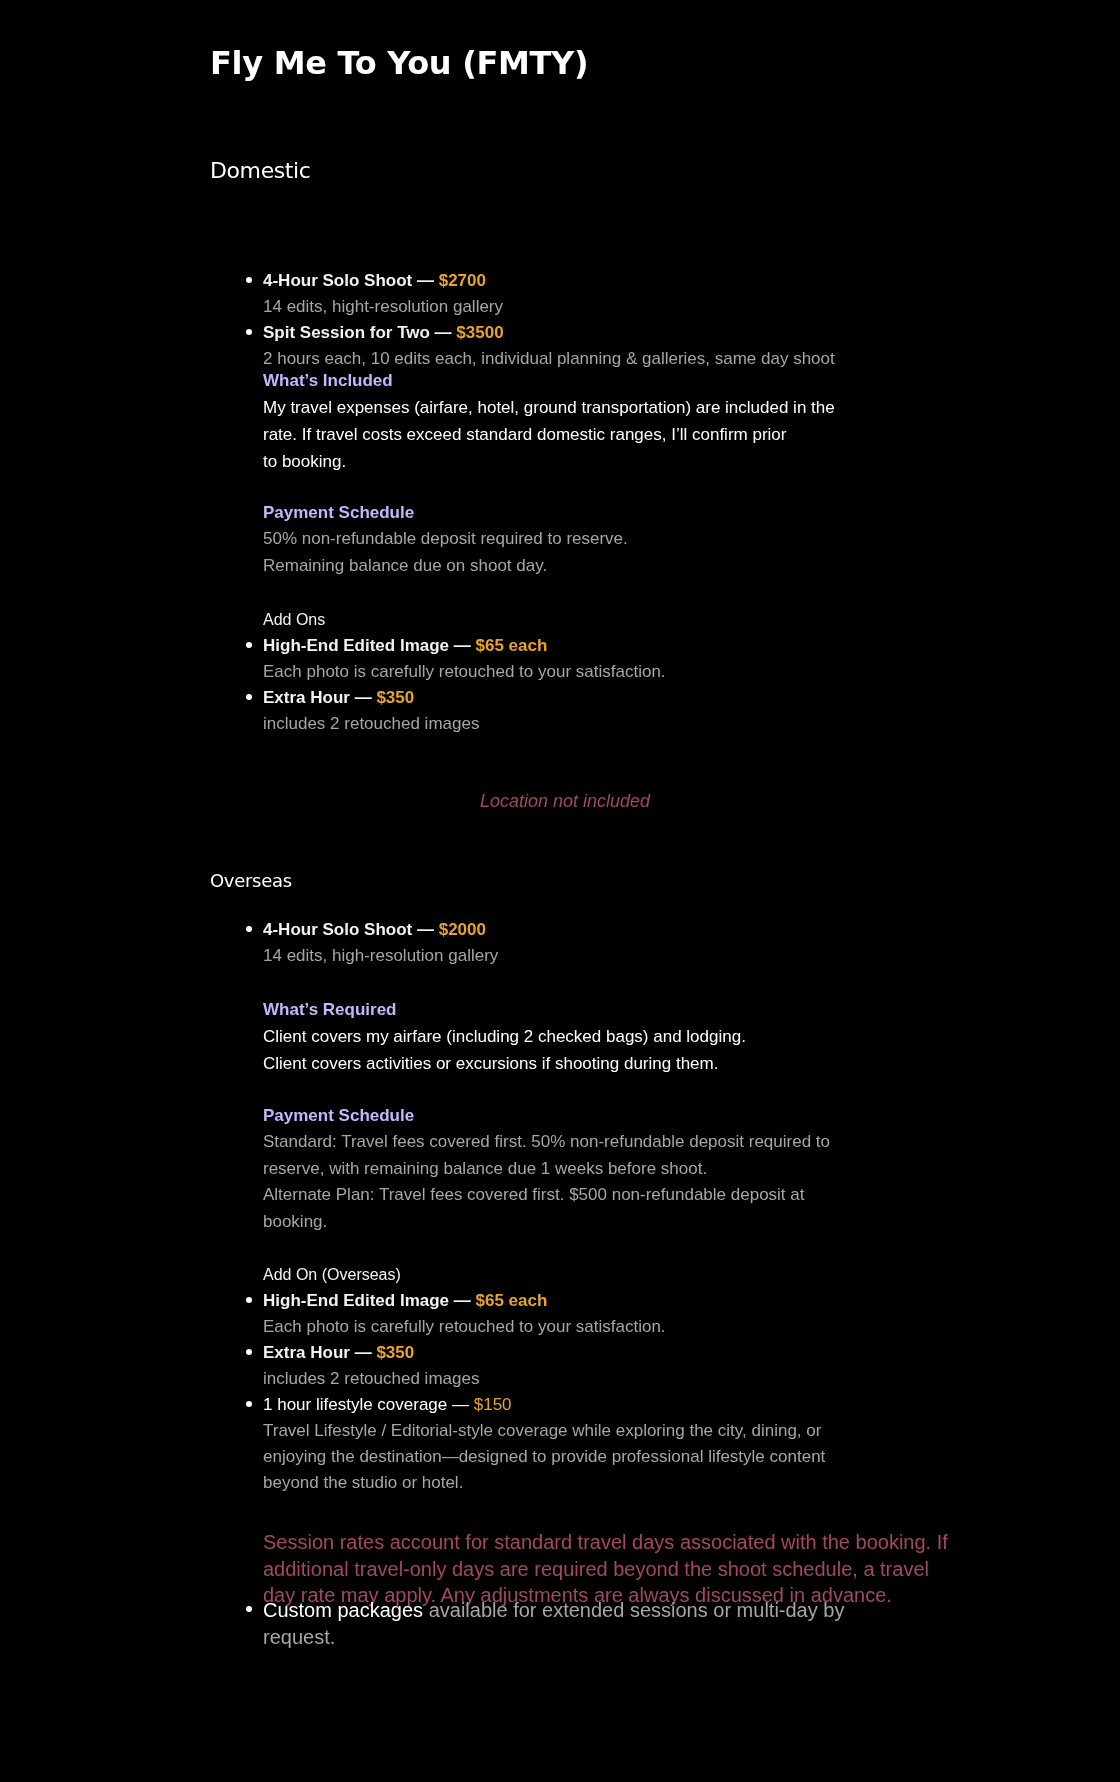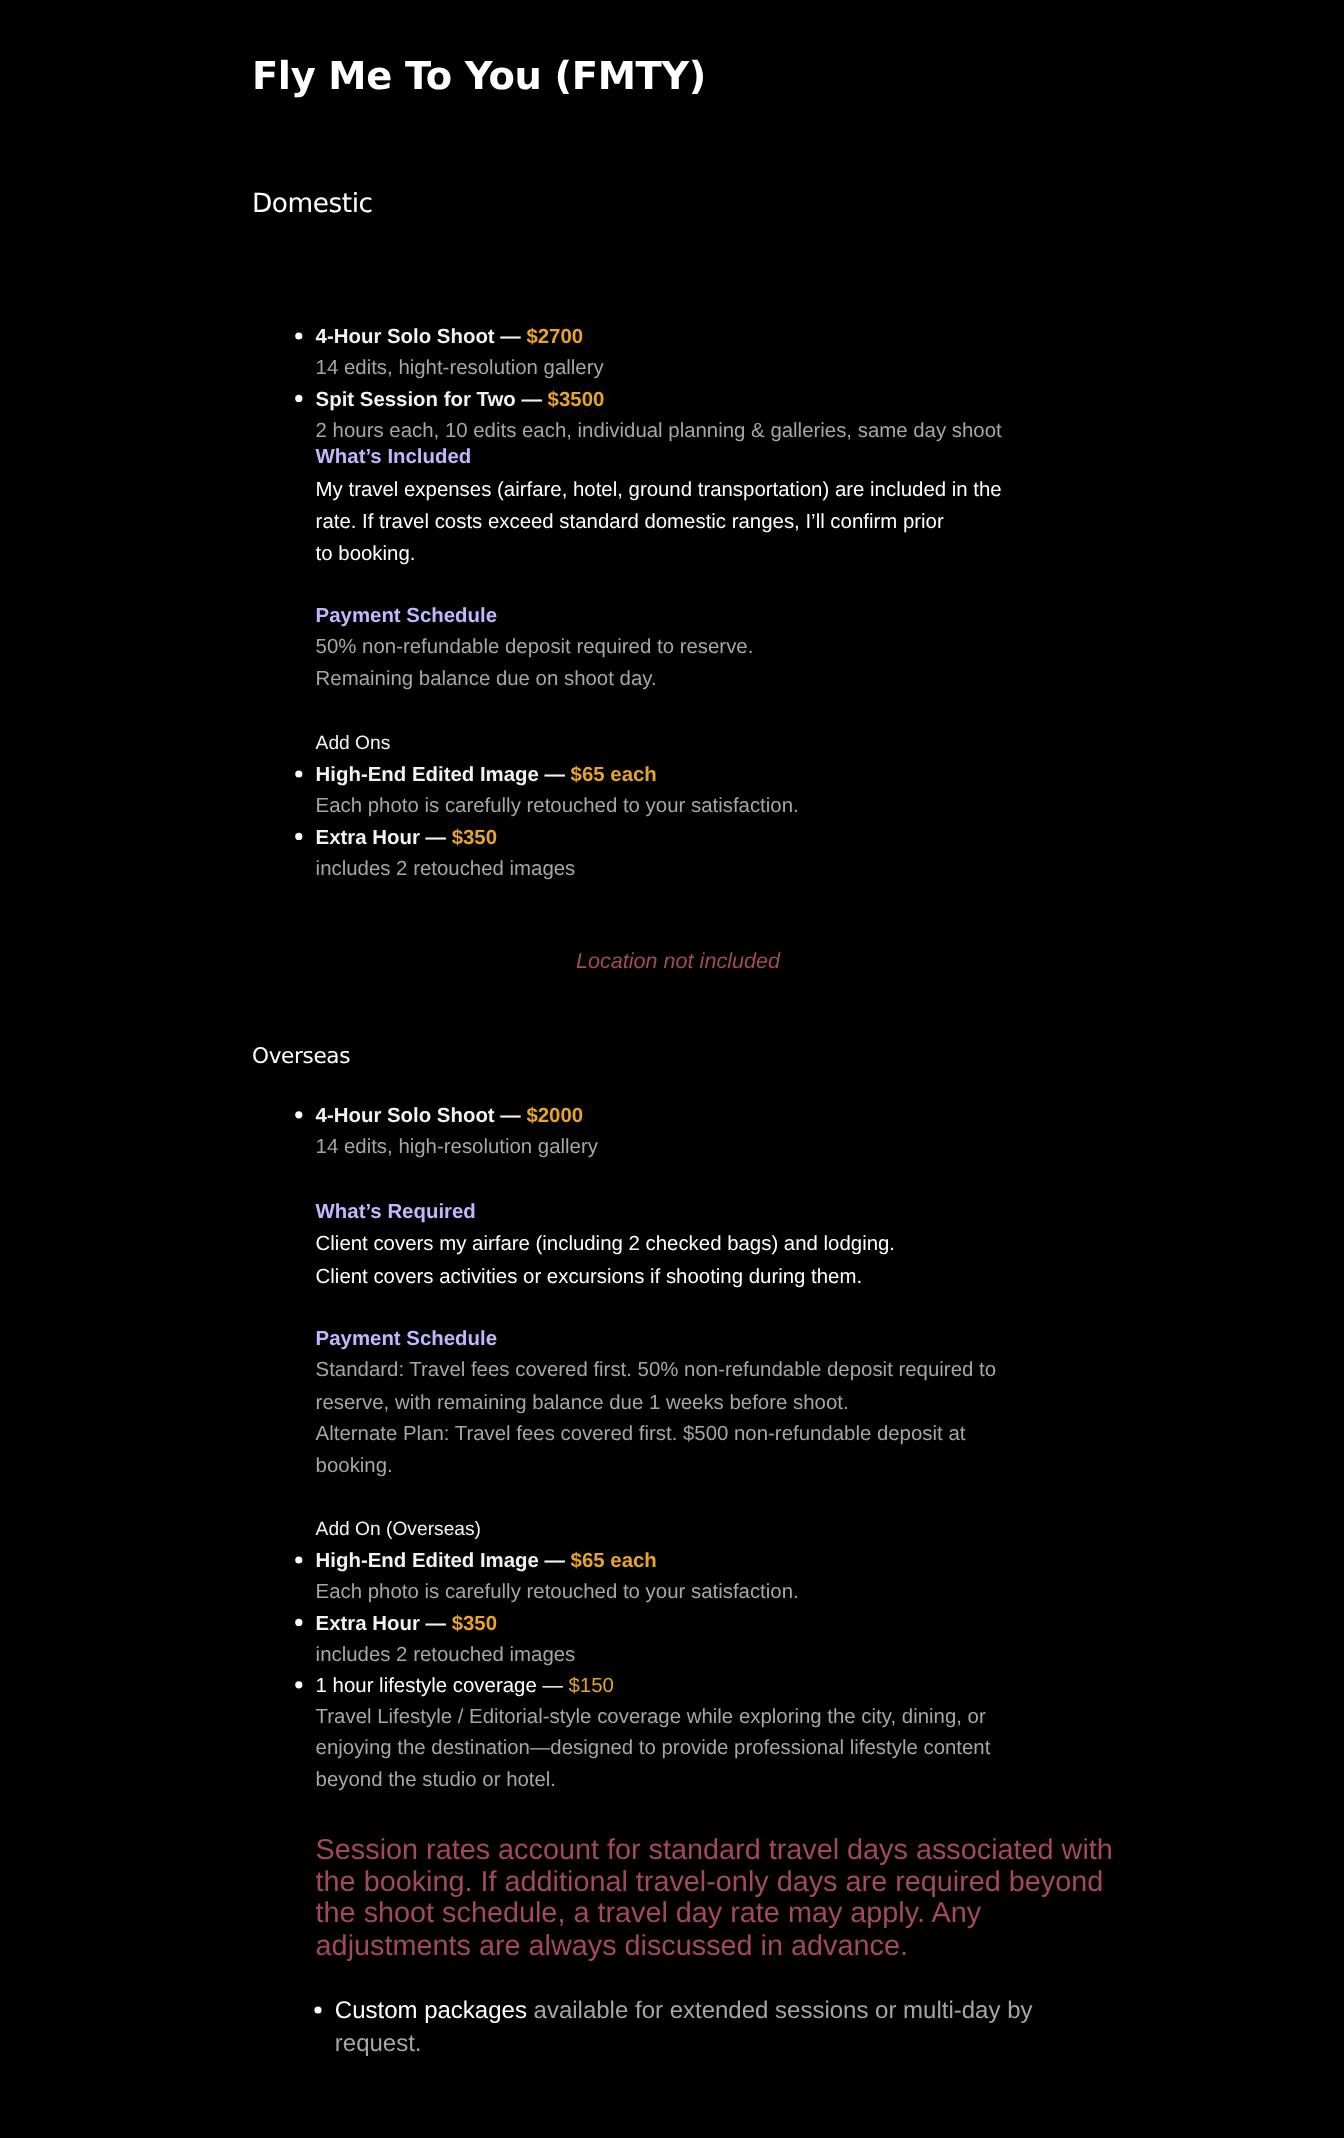--- a/index.html
+++ b/index.html
@@ -111,21 +111,21 @@
     .note-italic {
       position: absolute;
       left: 0;
       width: 710px;
       text-align: center;
       font-style: italic;
       font-size: 18px;
       color: #a3485f;
     }
     .note-rose-lg {
-      font-size: 24px;
+      font-size: 20px;
       color: #a3485f;
       line-height: 26.5px;
     }
     .lifestyle-title {
       font-size: 17px;
       color: #ffffff;
       line-height: 26px;
     }
     .lifestyle-price { color: #e8a424; }
     .custom-line {
@@ -244,21 +244,21 @@
         <div class="item-desc">enjoying the destination—designed to provide professional lifestyle content</div>
         <div class="item-desc">beyond the studio or hotel.</div>
       </li>
     </ul>
   </div>
 
   <div class="block" style="top:1529px; width:690px;">
     <div class="note-rose-lg">Session rates account for standard travel days associated with the booking. If additional travel-only days are required beyond the shoot schedule, a travel day rate may apply. Any adjustments are always discussed in advance.</div>
   </div>
 
-  <div class="block" style="top:1663px; width:650px;margin-left:16px;">
+  <div class="block" style="top:1597px; width:650px;">
     <ul class="items">
       <li>
         <div class="custom-line"><span class="lead">Custom packages</span><span> available for extended sessions or multi-day by request.</span></div>
       </li>
     </ul>
   </div>
 
 </div>
 
 </body></html>

